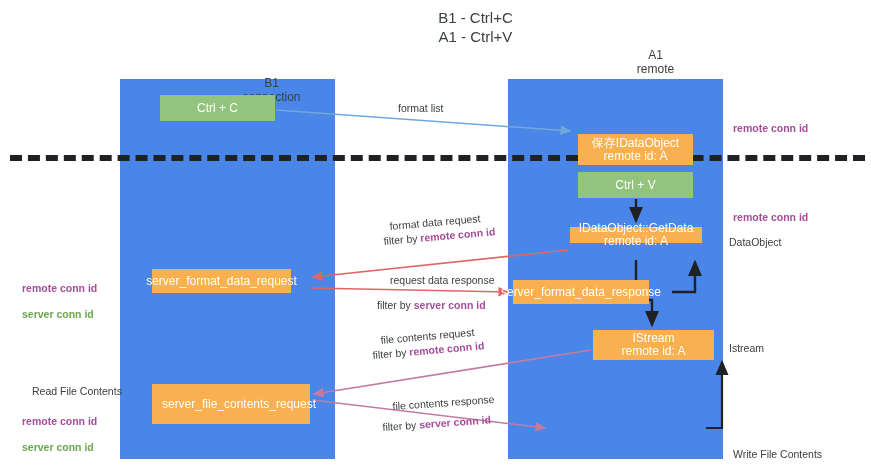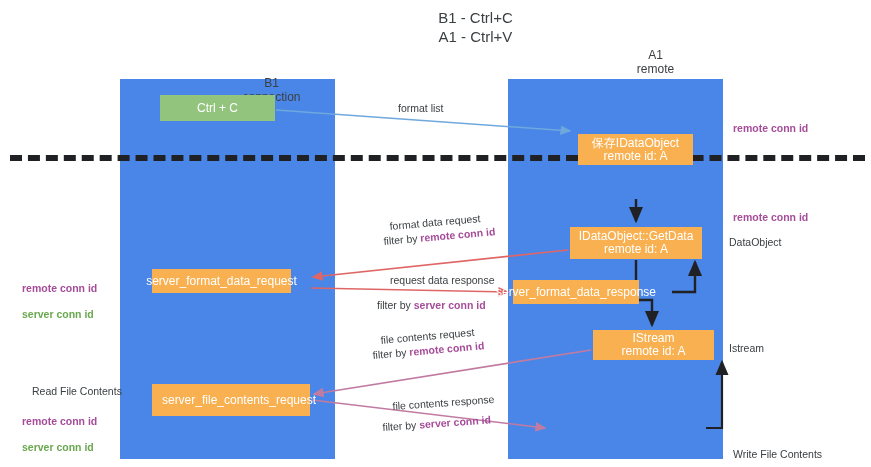--- a/index.html
+++ b/index.html
@@ -44,25 +44,25 @@
     padding:2px 4px;
     white-space:pre-line;
   }
   .green{background:#93c47d;}
   .orange{background:#f9b котор;}
   .orange{background:#f9b050;}
 
   #box-ctrlc{left:160px;top:95px;width:115px;height:26px;}
   #box-idataobject{left:578px;top:117px;width:115px;height:31px;margin-top:17px;}
   #box-ctrlv{left:578px;top:172px;width:115px;height:26px;}
-  #box-getdata{left:570px;top:227px;width:132px;height:32px;}
+  #box-getdata{left:570px;top:227px;width:132px;height:16px;}
   #box-sfdreq{left:152px;top:269px;width:139px;height:24px;}
-  #box-sfdresp{left:513px;top:280px;width:126px;height:24px;}
+  #box-sfdresp{left:513px;top:280px;width:136px;height:24px;}
   #box-istream{left:593px;top:330px;width:121px;height:30px;}
-  #box-sfcreq{left:152px;top:384px;width:158px;height:32px;padding-left:20px;}
+  #box-sfcreq{left:152px;top:384px;width:158px;height:40px;padding-left:20px;}
   #box-sfcresp{left:548px;top:418px;width:157px;height:24px;}
 
   
   #divider{
     position:absolute;left:10px;top:155px;width:855px;height:0;
     border-top:6px dashed #202124;
   }
 
   
   .side{
@@ -149,20 +149,21 @@
   <div class="title" id="main-title">B1 - Ctrl+C
 A1 - Ctrl+V</div>
   <div class="title" id="title-b1">B1
 connection</div>
   <div class="title" id="title-a1">A1
 remote</div>
 
   <div class="box green" id="box-ctrlc">Ctrl + C</div>
   <div class="box orange" id="box-idataobject">保存IDataObject
 remote id: A</div>
+  <div class="box green" id="box-ctrlv">Ctrl + V</div>
   <div class="box orange" id="box-getdata">IDataObject::GetData
 remote id: A</div>
   <div class="box orange" id="box-sfdreq">server_format_data_request</div>
   <div class="box orange" id="box-sfdresp">server_format_data_response</div>
   <div class="box orange" id="box-istream">IStream
 remote id: A</div>
   <div class="box orange" id="box-sfcreq">server_file_contents_request</div>
 
   <div class="side purple" id="ann-rc1">remote conn id</div>
   <div class="side purple" id="ann-rc2">remote conn id</div>

